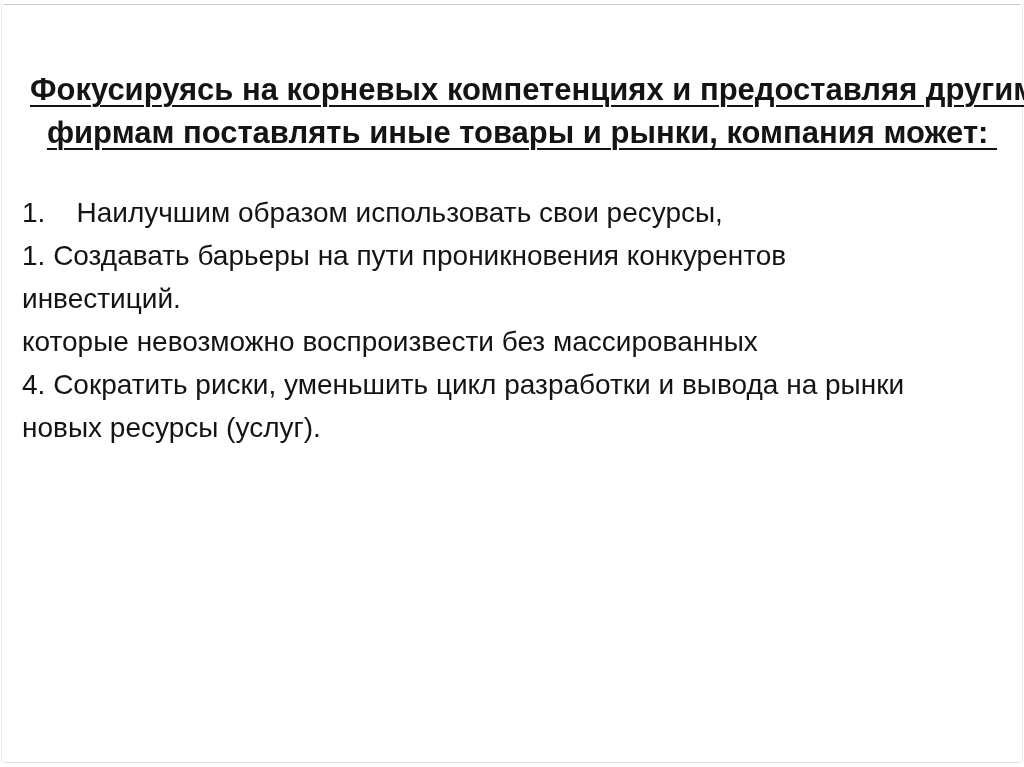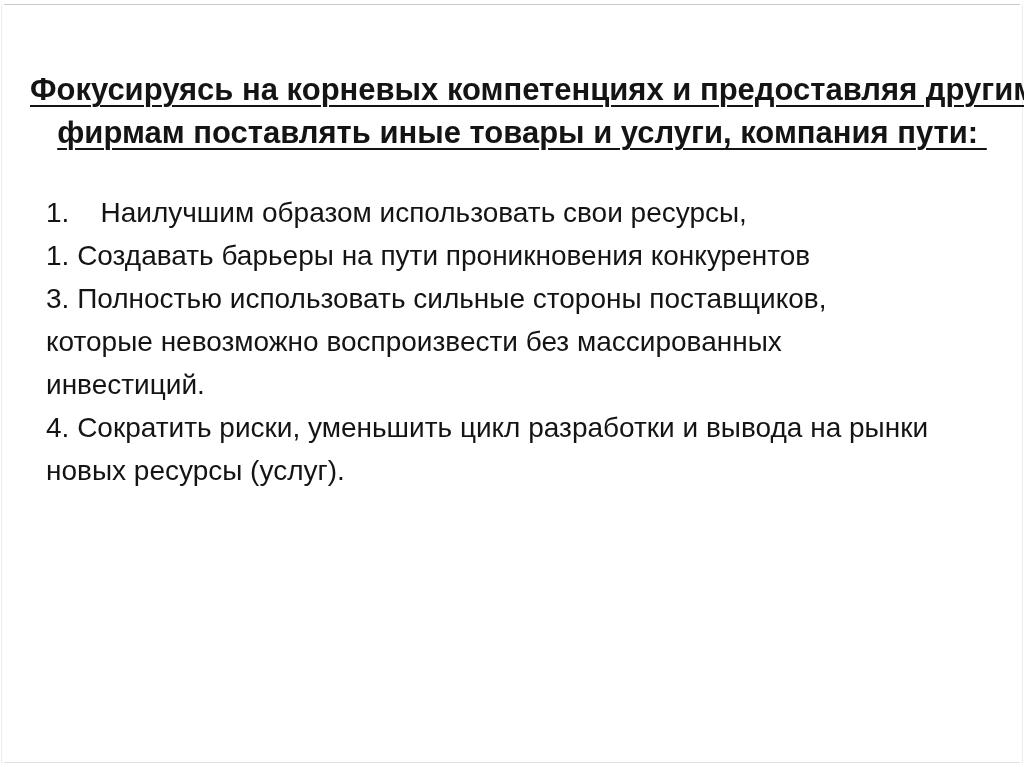--- a/index.html
+++ b/index.html
@@ -60,41 +60,39 @@
   .body-block {
     position: absolute;
     top: 191px;
     left: 22px;
     right: 8px;
     font-size: 28px;
     line-height: 43px;
   }
   .body-line {
     white-space: pre;
-    margin-left: 24px;
   }
 </style>
 </head>
 <body>
 
 <div class="slide">
 
   <div class="frame-top"></div>
   <div class="frame-bottom"></div>
   <div class="frame-left"></div>
   <div class="frame-right"></div>
 
   <div class="title-block">
     <div class="title-line">Фокусируясь на корневых компетенциях и предоставляя другим </div>
-    <div class="title-line">фирмам поставлять иные товары и услуги, компания пути: </div>
+    <div class="title-line">фирмам поставлять иные товары и рынки, компания может: </div>
   </div>
 
   <div class="body-block">
     <div class="body-line">1.    Наилучшим образом использовать свои ресурсы,</div>
     <div class="body-line">1. Создавать барьеры на пути проникновения конкурентов</div>
-    <div class="body-line">3. Полностью использовать сильные стороны поставщиков,</div>
+    <div class="body-line">инвестиций.</div>
     <div class="body-line">которые невозможно воспроизвести без массированных</div>
-    <div class="body-line">инвестиций.</div>
     <div class="body-line">4. Сократить риски, уменьшить цикл разработки и вывода на рынки</div>
     <div class="body-line">новых ресурсы (услуг).</div>
   </div>
 
 </div>
 
 </body></html>

